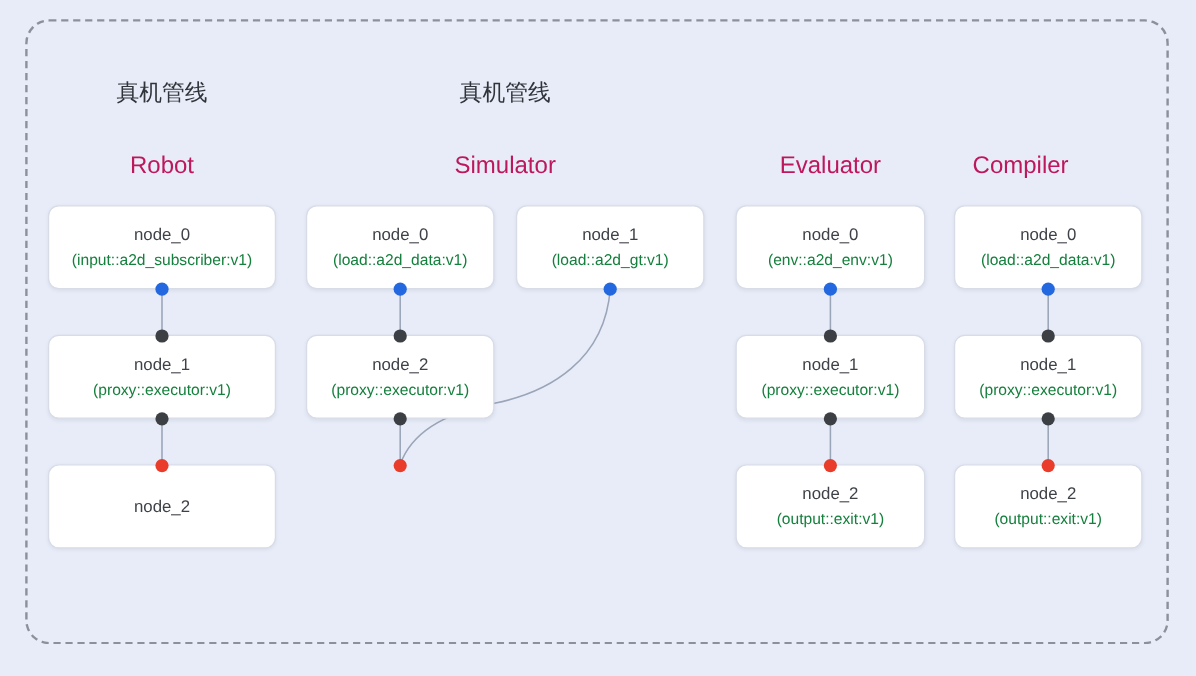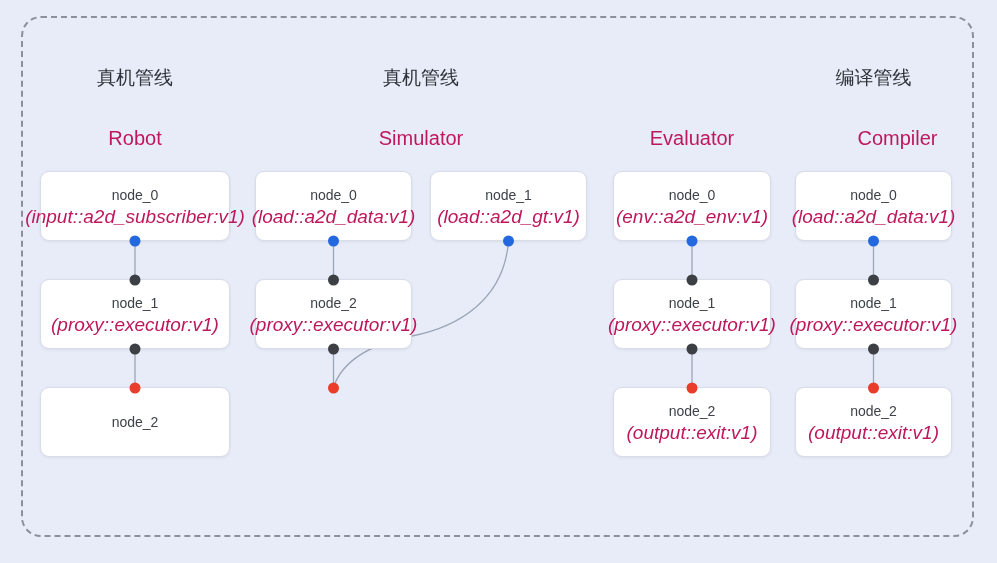--- a/index.html
+++ b/index.html
@@ -21,39 +21,38 @@
     text-align:center; font-size:20px; font-weight:400; color:#be185d;
   }
   .node {
     position:absolute; height:70px; box-sizing:border-box;
     background:#ffffff; border:1px solid #d7dce7; border-radius:9px;
     box-shadow:0 1px 3px rgba(90,100,130,0.10);
     display:flex; flex-direction:column; align-items:center; justify-content:center;
     z-index:2;
   }
   .node .nm   { font-size:14px; color:#3e4248; line-height:21px; }
-  .node .impl { font-size:19px; color:#be185d; line-height:21px;font-style:italic; }
+  .node .impl { font-size:13px; color:#15803d; line-height:21px; }
   svg.layer { position:absolute; left:0; top:0; pointer-events:none; }
   svg.edges { z-index:1; }
   svg.dots  { z-index:3; }
 </style>
 </head>
 <body>
 
 <div class="stage">
 
   <div class="frame"></div>
 
   <div class="title-zh" style="left:40px;width:190px">真机管线</div>
   <div class="title-en" style="left:40px;width:190px">Robot</div>
   <div class="title-zh" style="left:255px;width:332px">真机管线</div>
   <div class="title-en" style="left:255px;width:332px">Simulator</div>
   <div class="title-en" style="left:613px;width:158px">Evaluator</div>
-  <div class="title-zh" style="left:795px;width:157px">编译管线</div>
-  <div class="title-en" style="left:819px;width:157px">Compiler</div>
+  <div class="title-en" style="left:772px;width:157px">Compiler</div>
 
   <svg class="layer edges" width="997" height="563" viewBox="0 0 997 563">
     <line x1="135" y1="241" x2="135" y2="280" stroke-width="1.3" stroke="#9aa5b8"></line>
     <line x1="135" y1="349" x2="135" y2="388" stroke-width="1.3" stroke="#9aa5b8"></line>
     <line x1="333.5" y1="241" x2="333.5" y2="280" stroke-width="1.3" stroke="#9aa5b8"></line>
     <line x1="333.5" y1="349" x2="333.5" y2="388" stroke-width="1.3" stroke="#9aa5b8"></line>
     <path d="M 508.5 241 C 504 300, 458 327, 412 336 C 371 344, 343 360, 333.5 387" fill="none" stroke-width="1.3" stroke="#9aa5b8"></path>
     <line x1="692" y1="241" x2="692" y2="280" stroke-width="1.3" stroke="#9aa5b8"></line>
     <line x1="692" y1="349" x2="692" y2="388" stroke-width="1.3" stroke="#9aa5b8"></line>
     <line x1="873.5" y1="241" x2="873.5" y2="280" stroke-width="1.3" stroke="#9aa5b8"></line>

